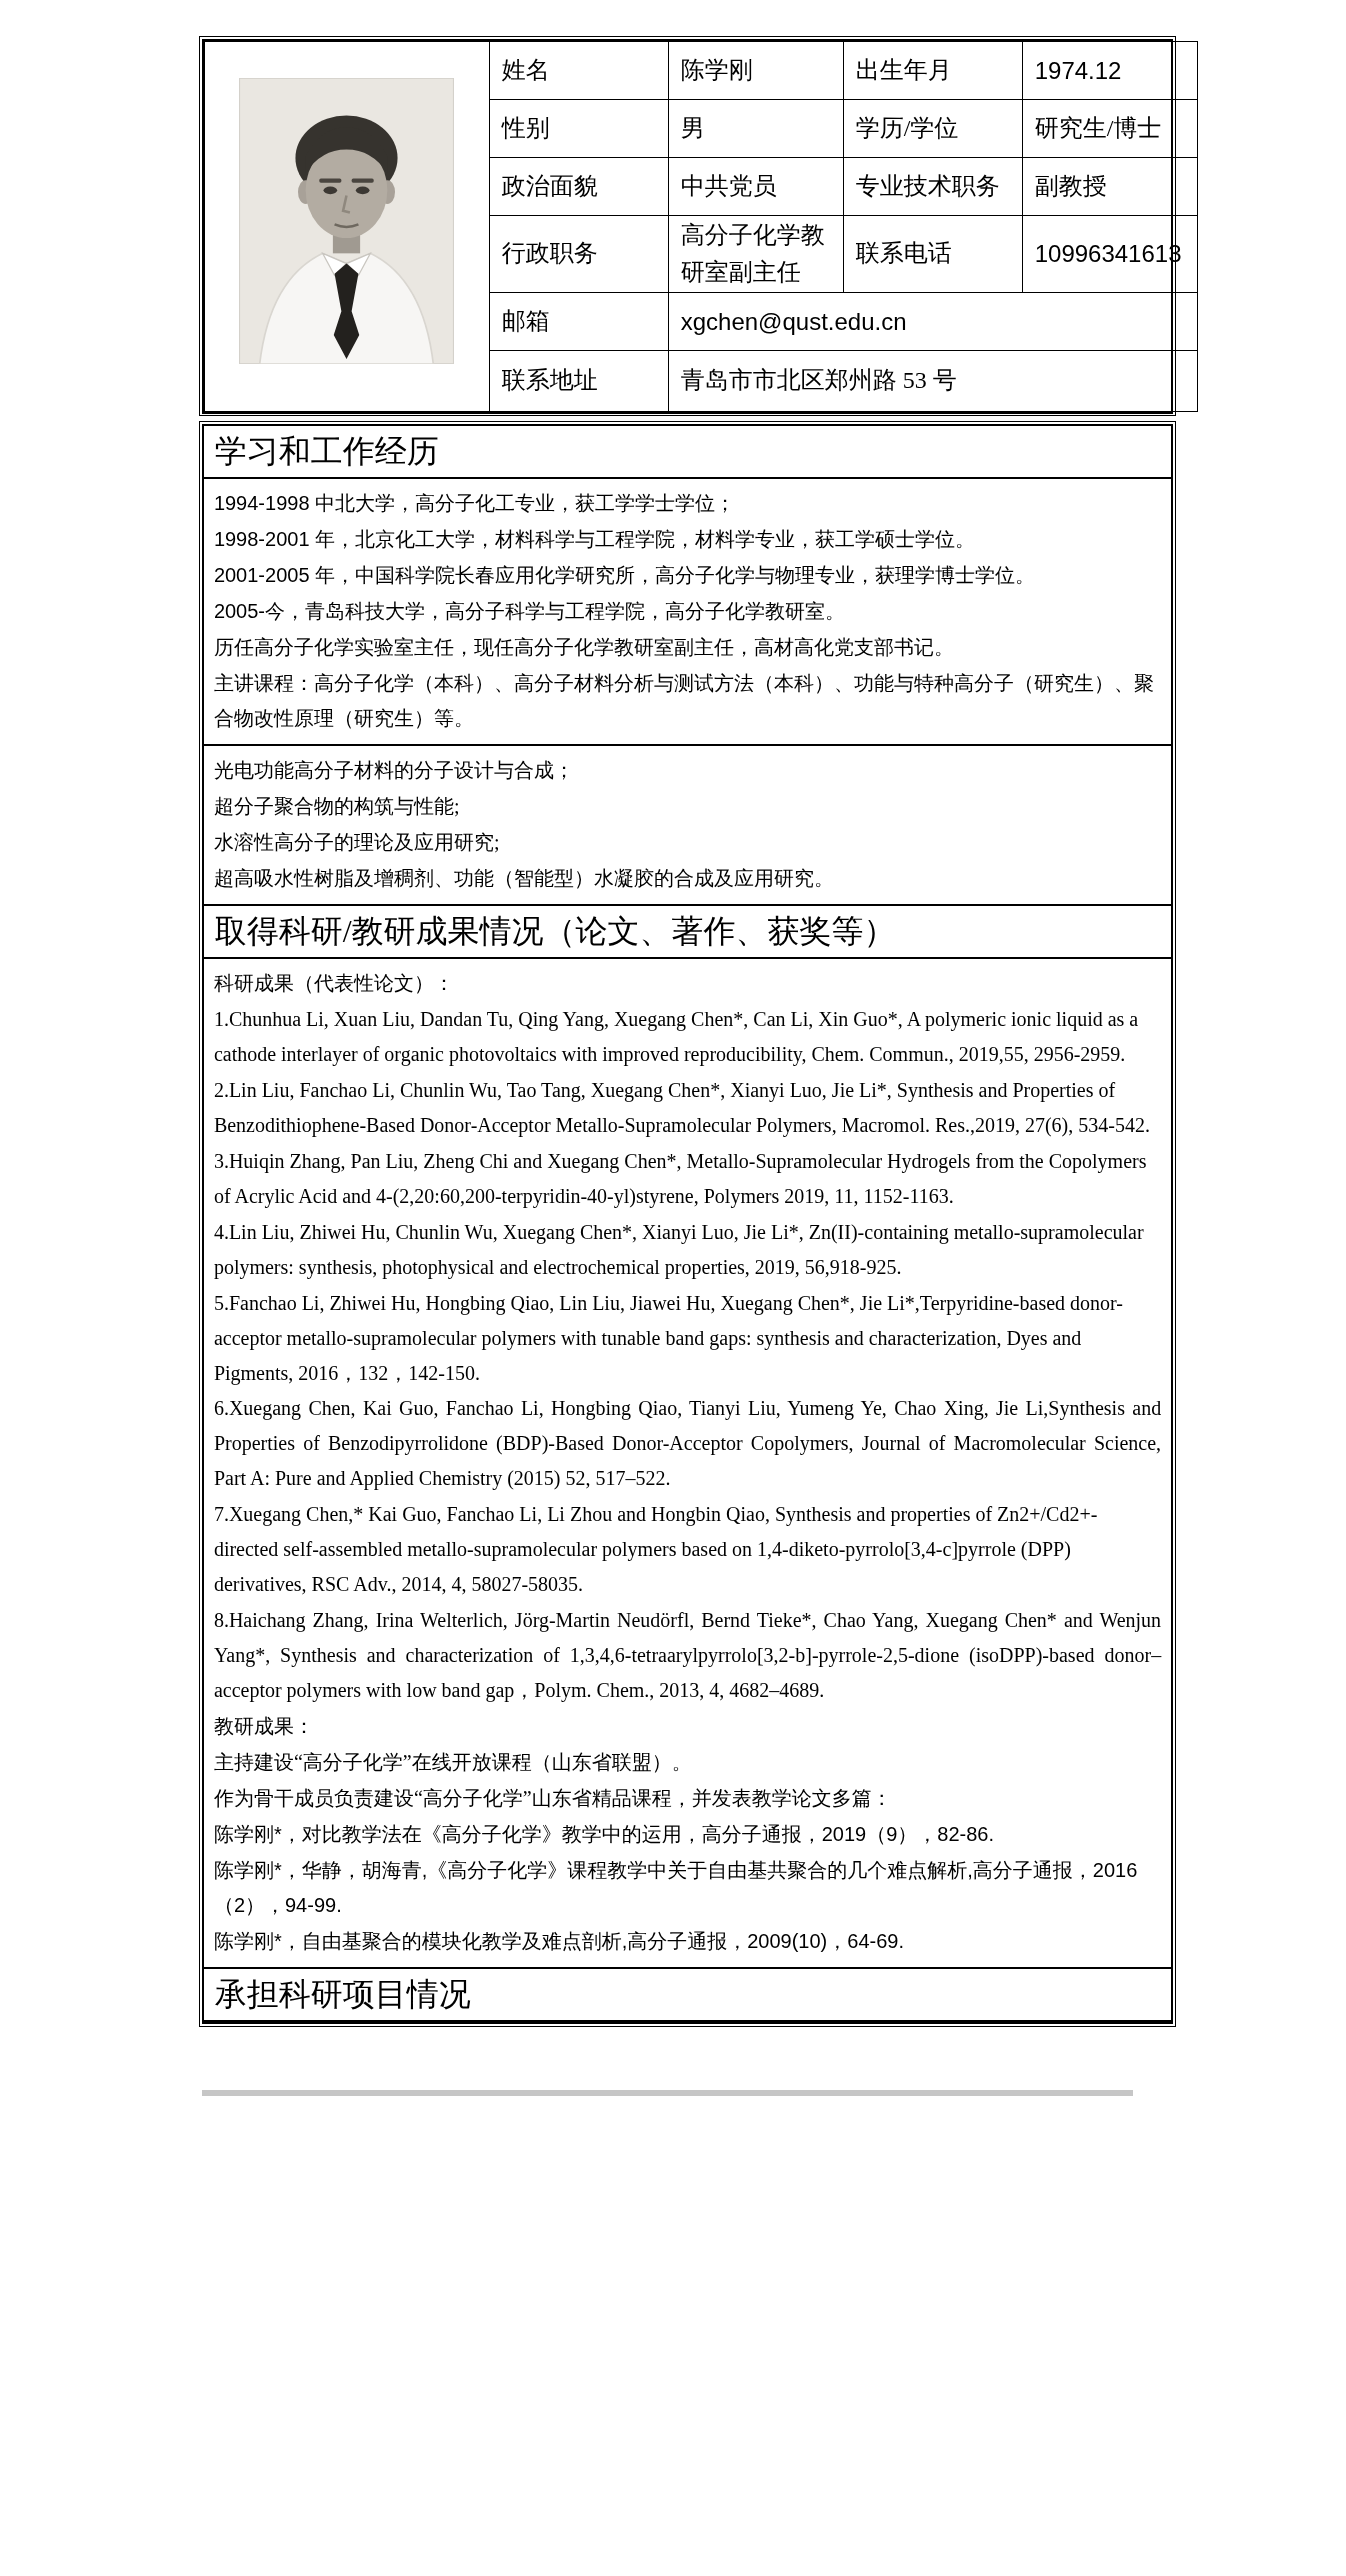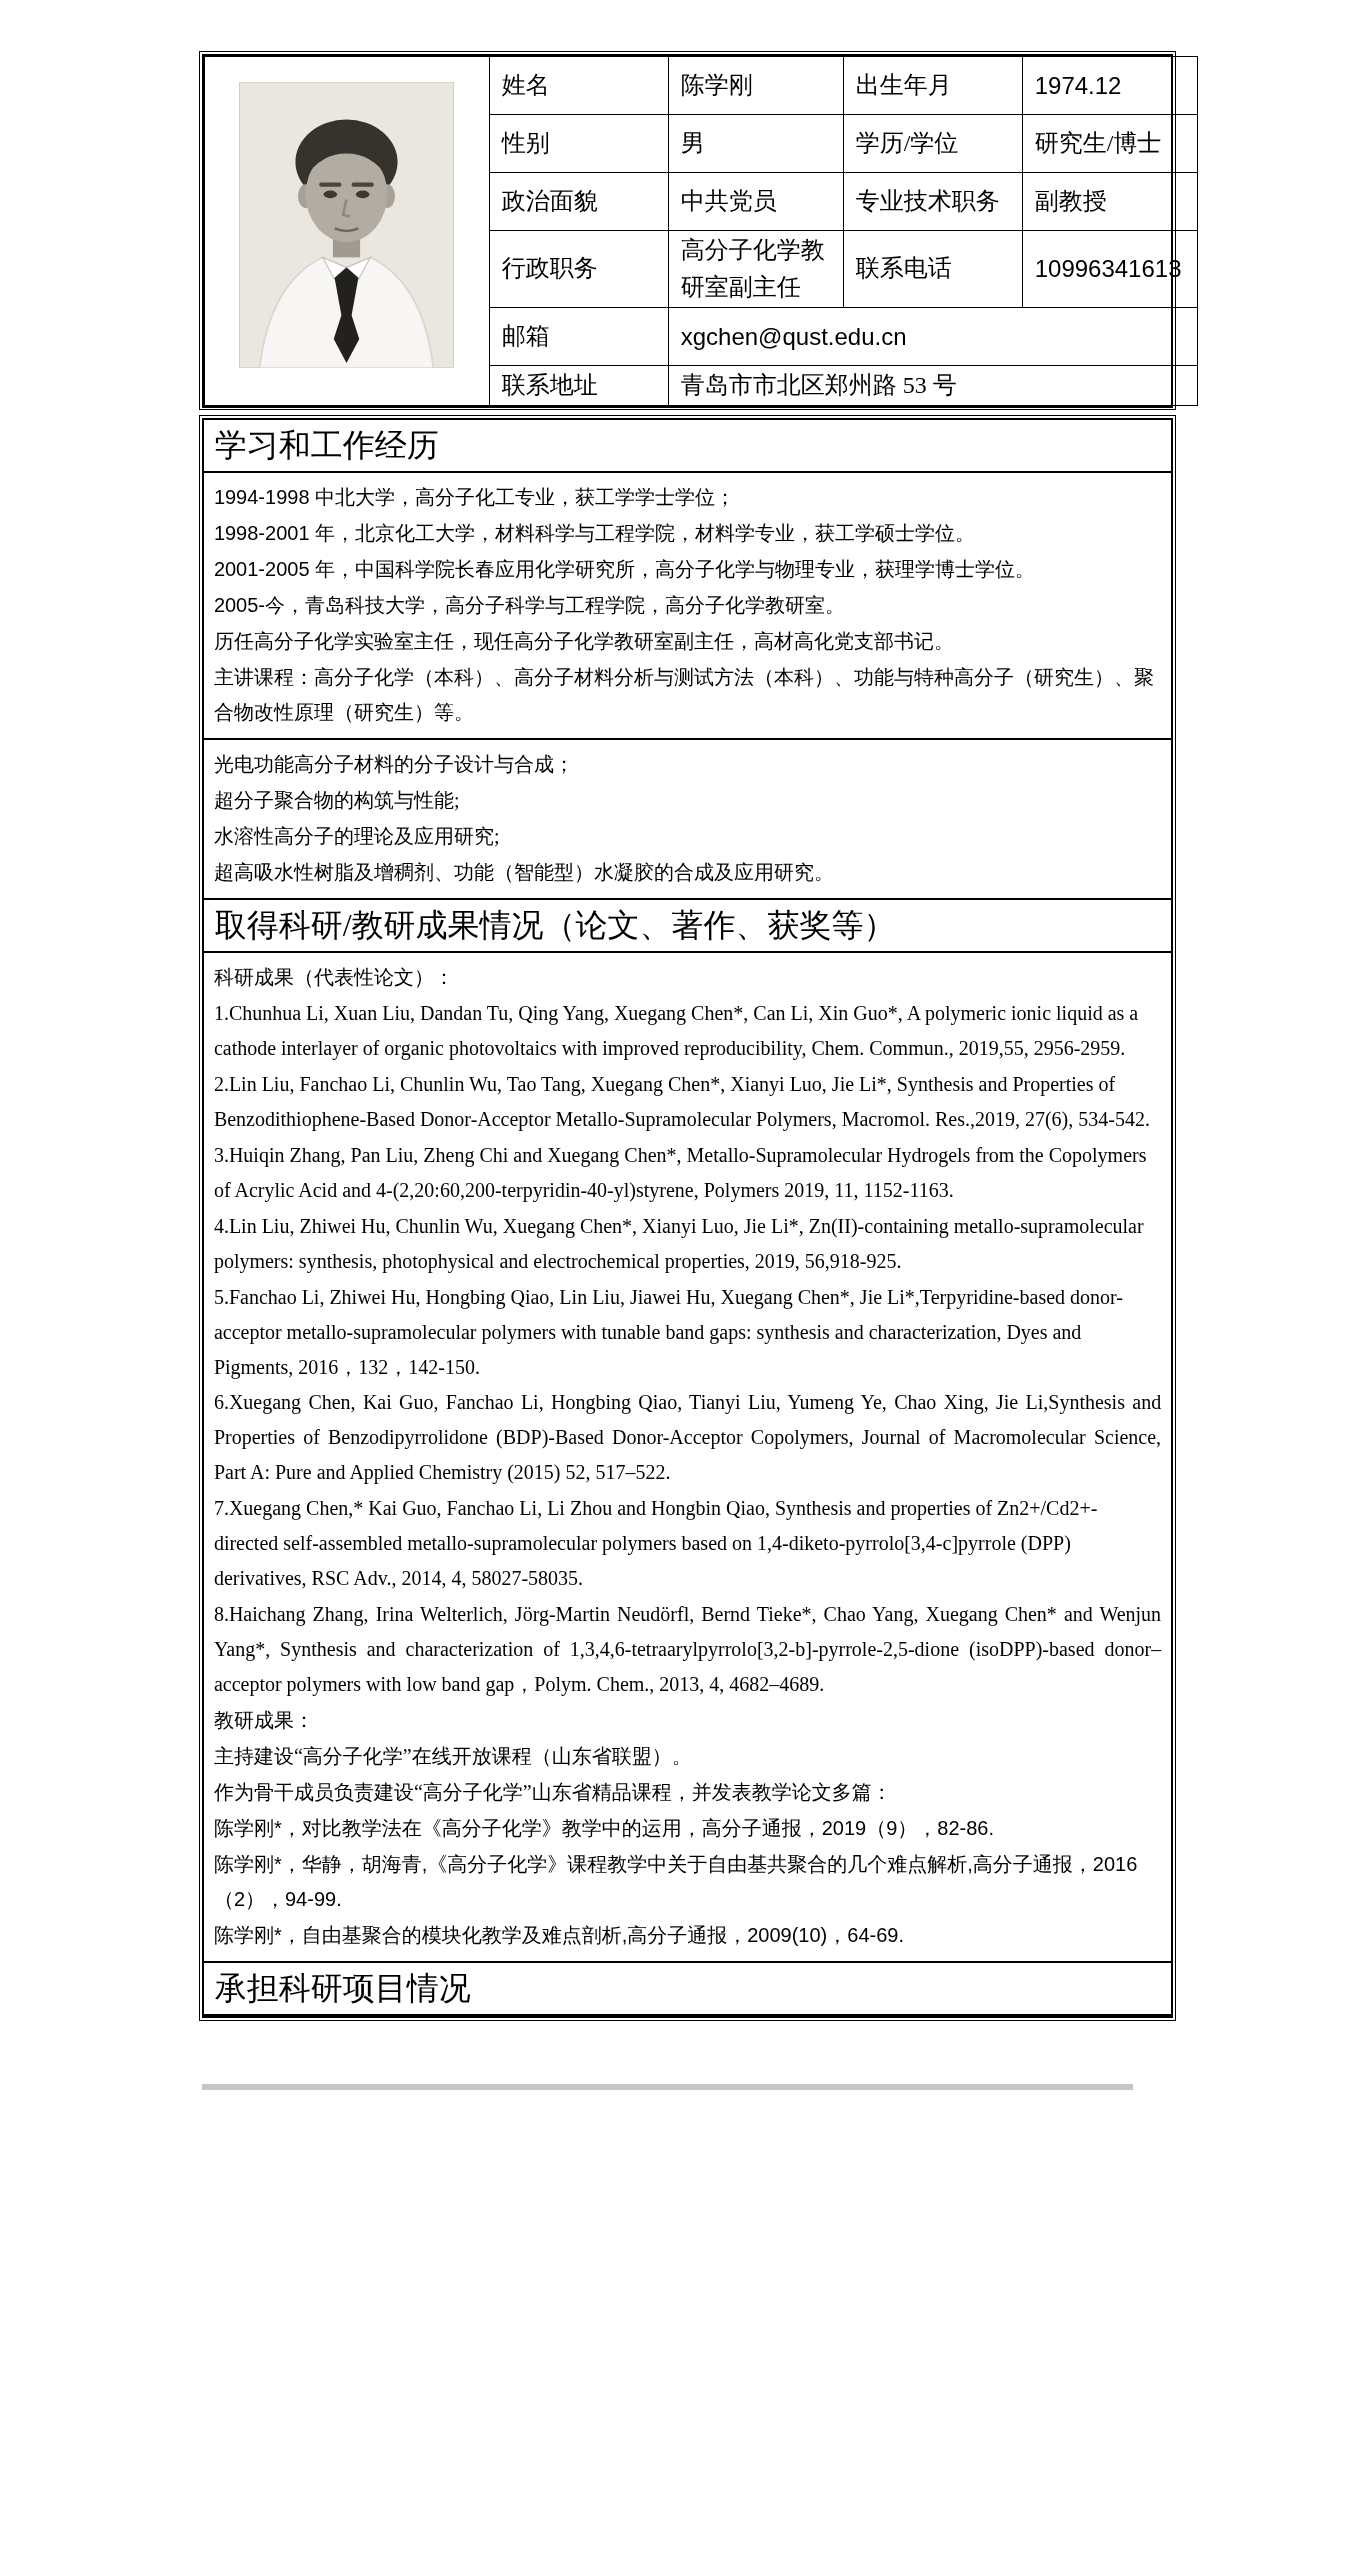--- a/index.html
+++ b/index.html
@@ -1,31 +1,31 @@
 <!DOCTYPE html>
 <html style="font-size:13.6px"><head>
 <meta charset="utf-8">
 <style>
   html,body{margin:0;padding:0;background:#ffffff;}
   .page{position:relative;width:1346px;height:2576px;background:#ffffff;overflow:hidden;
         font-family:"Liberation Serif","DejaVu Serif",serif;color:#000;}
-  .doc-column{position:absolute;left:199px;top:51px;width:977px;}
+  .doc-column{position:absolute;left:199px;top:36px;width:977px;}
 
   
   .frame{border:0.9px solid #000;padding:1.7px;background:#fff;}
   .frame-inner{border:2.6px solid #000;background:#fff;}
   .frame + .frame{margin-top:5.1px;}
 
   
   table.info{border-collapse:collapse;table-layout:fixed;width:100%;}
   table.info td{border:0.9px solid #000;padding:0 12px;font-size:24px;vertical-align:middle;
                 line-height:1.55;overflow:hidden;}
   td.photo-cell{width:260px;padding:0;vertical-align:middle;text-align:center;}
   col.c-l1{width:179px;} col.c-v1{width:175px;} col.c-l2{width:179px;} col.c-v2{width:175px;}
-  tr.r-std{height:58px;} tr.r-tall{height:77px;margin-top:32px;} tr.r-mail{height:58px;} tr.r-addr{height:40px;}
+  tr.r-std{height:58px;} tr.r-tall{height:77px;margin-top:32px;} tr.r-mail{height:58px;} tr.r-addr{height:61px;}
   .sans{font-family:"Liberation Sans","DejaVu Sans",sans-serif;}
   .photo-wrap{display:inline-block;margin:5.1px 0;}
   .photo-frame{display:block;}
 
   
   .sec + .sec{border-top:2.6px solid #000;}
   .sec-header{padding:11px 11px;font-size:32px;line-height:29px;border-bottom:2.6px solid #000;}
   .sec-body{padding:6px 10.2px 7.7px 10.2px;font-size:20px;}
   .sec-body p{margin:0.9px 0;line-height:35px;}
   p.justify{text-align:justify;}

